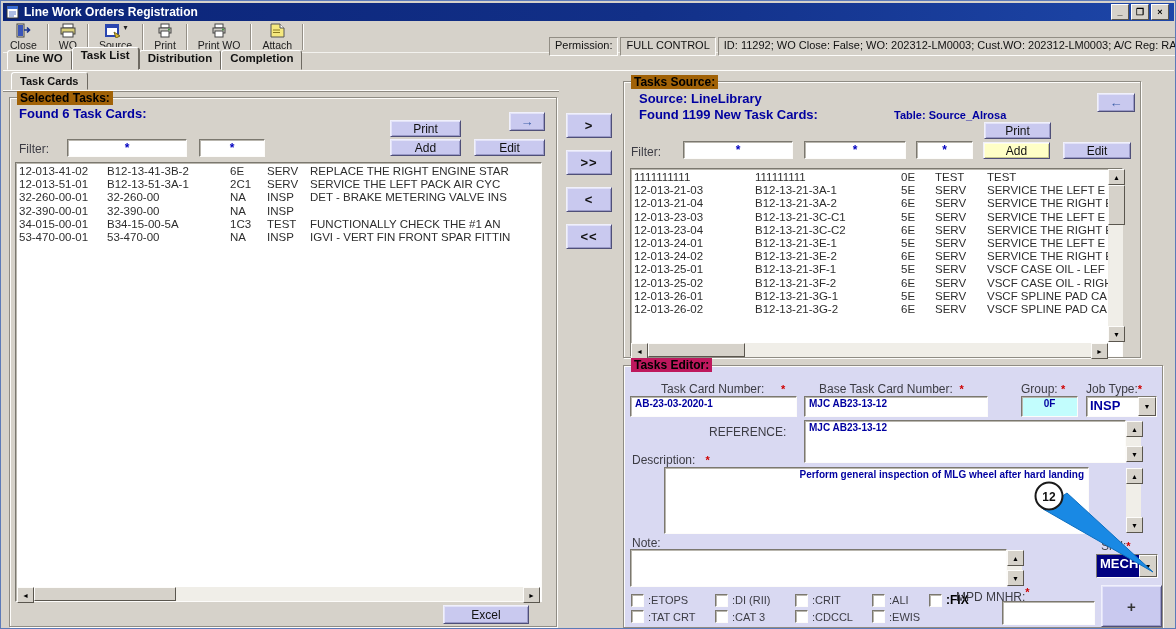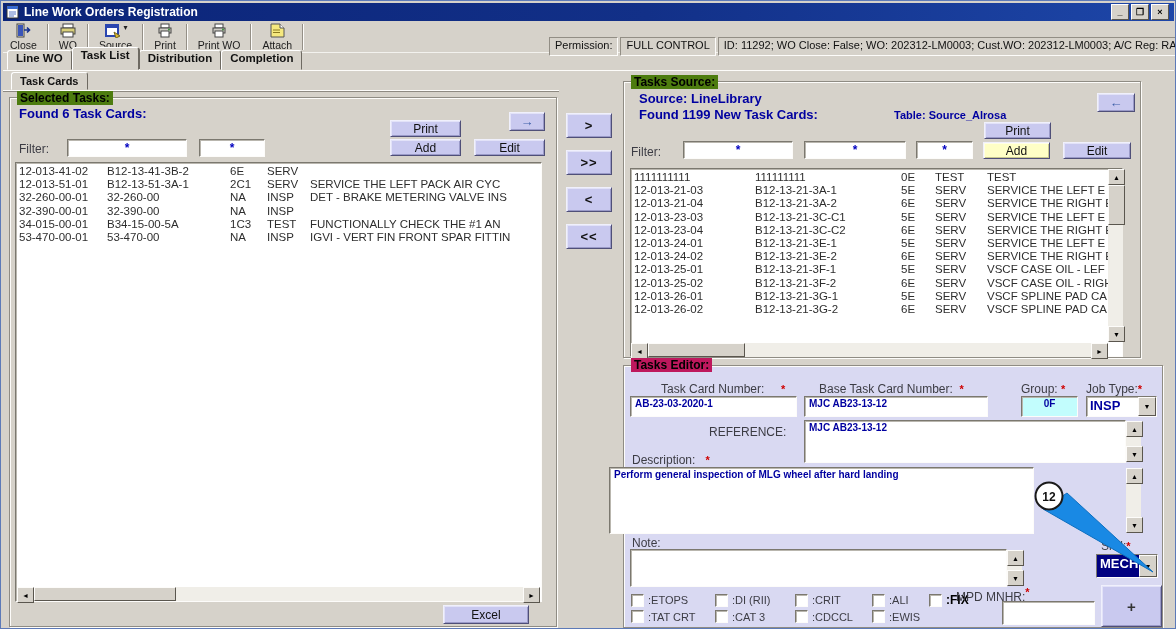--- a/index.html
+++ b/index.html
@@ -34,21 +34,21 @@
     border-radius:3px 3px 0 0;padding:1px 8px 2px 8px;font-size:11.5px;font-weight:bold;color:#111;height:15px;}
   .tab.active{height:18px;padding-top:1px;position:relative;z-index:3;
     box-shadow:2px 0 0 -1px #6e6a62;}
   .tabline{left:2px;top:69px;width:1171px;height:2px;background:#d6d2ca;border-top:1px solid #fdfcfa;}
   .subtab{left:10px;top:71px;background:#d6d2ca;border:1px solid;border-color:#fff #6e6a62 transparent #fff;
     border-radius:3px 3px 0 0;padding:2px 8px;font-size:11px;font-weight:bold;color:#111;z-index:2;}
   .subtabline{left:2px;top:89px;width:556px;height:2px;background:#d6d2ca;border-top:1px solid #fdfcfa;
     border-bottom:1px solid #8e8a82;}
   
   .group{border:1px solid #8f8c84;box-shadow:inset 1px 1px 0 #fdfcfa, 1px 1px 0 #fdfcfa;}
-  .legend{position:absolute;font-size:12px;font-weight:bold;color:#000;background:#4d7c0f;
+  .legend{position:absolute;font-size:12px;font-weight:bold;color:#000;background:#a16207;
     padding:0 3px;white-space:nowrap;z-index:2;}
   .navy{color:#0000a0;font-weight:bold;}
   .found{font-size:13px;}
   .tablelbl{font-size:11px;}
   
   .pbtn{background:#c9c9ef;border:1px solid;border-color:#f0f0fc #4f4f78 #4f4f78 #f0f0fc;
     box-shadow:inset 1px 1px 0 #e2e2f8,inset -1px -1px 0 #9a9ac8;
     display:flex;align-items:center;justify-content:center;font-size:12px;color:#111;cursor:default;}
   .pbtn.yellow{background:#ffffc6;box-shadow:inset 1px 1px 0 #ffffe8,inset -1px -1px 0 #c8c890;}
   .arrowglyph{color:#3d5fa8;font-weight:bold;font-size:13px;}
@@ -208,20 +208,21 @@
   <div class="abs lbl" style="left:18px;top:141px;">Filter:</div>
   <input class="abs sunken filterin" style="left: 66px; top: 138px; width: 120px; height: 18px;" value="*">
   <input class="abs sunken filterin" style="left: 198px; top: 138px; width: 66px; height: 18px;" value="*">
 
   <div id="selList" class="abs sunken listbox" style="left:14px;top:161px;width:527px;height:440px;">
       <div class="lrow">
         <span>12-013-41-02</span>
         <span>B12-13-41-3B-2</span>
         <span>6E</span>
         <span>SERV</span>
+        <span>REPLACE THE RIGHT ENGINE STAR</span>
       </div>
       <div class="lrow">
         <span>12-013-51-01</span>
         <span>B12-13-51-3A-1</span>
         <span>2C1</span>
         <span>SERV</span>
         <span>SERVICE THE LEFT PACK AIR CYC</span>
       </div>
       <div class="lrow">
         <span>32-260-00-01</span>
@@ -402,21 +403,21 @@
   <div class="abs sunken efield" style="left:803px;top:419px;width:322px;height:43px;">MJC AB23-13-12</div>
   <div class="abs sb v" style="left:1125px;top:420px;width:15px;height:41px;">
     <span class="sbtn">▲</span>
     <span class="sbfill"></span>
     <span class="sbtn">▼</span>
   </div>
 
   <div class="abs lbl" style="left:631px;top:452px;">
     <span>Description:</span> &nbsp;&nbsp;<span class="star">*</span>
   </div>
-  <div class="abs sunken efield" style="left:608px;top:466px;width:425px;height:67px;">Perform general inspection of MLG wheel after hard landing</div>
+  <div class="abs sunken efield" style="left:663px;top:466px;width:425px;height:67px;text-align:right;">Perform general inspection of MLG wheel after hard landing</div>
   <div class="abs sb v" style="left:1125px;top:467px;width:15px;height:65px;">
     <span class="sbtn">▲</span>
     <span class="sbfill"></span>
     <span class="sbtn">▼</span>
   </div>
 
   <div class="abs lbl" style="left:631px;top:535px;">Note:</div>
   <div class="abs sunken efield" style="left:629px;top:548px;width:377px;height:38px;"></div>
   <div class="abs sb v" style="left:1006px;top:549px;width:15px;height:36px;">
     <span class="sbtn">▲</span>

